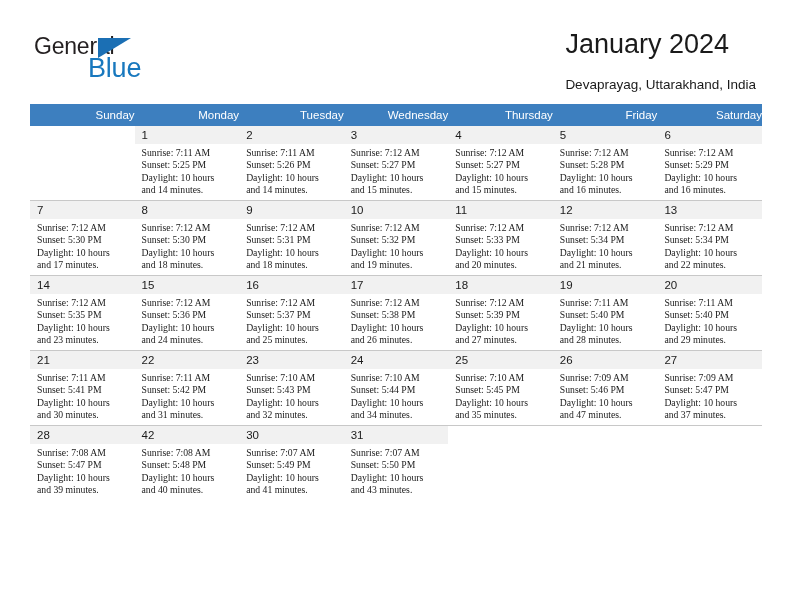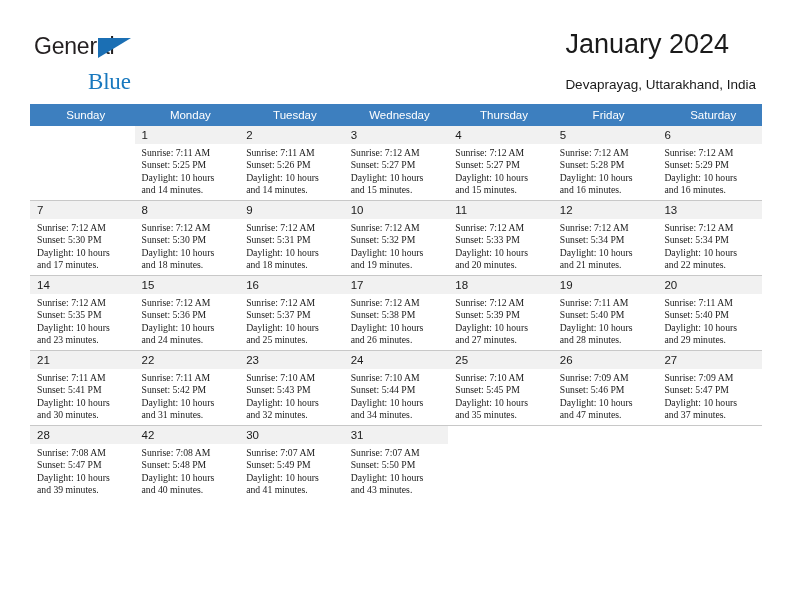--- a/index.html
+++ b/index.html
@@ -45,25 +45,25 @@
     left: 0;
     top: 0;
     font-size: 23px;
     letter-spacing: -0.2px;
     color: #231f20;
     font-family: "Liberation Sans", sans-serif;
   }
   .brand-blue {
     position: absolute;
     left: 54px;
-    top: 36px;
-    font-size: 23px;
+    top: 20px;
+    font-size: 27px;
     letter-spacing: -0.2px;
     color: #1878be;
-    font-family: Liberation Serif, serif;
+    font-family: Liberation Sans, sans-serif;
   }
   .brand-triangle {
     position: absolute;
     left: 64px;
     top: 5px;
     width: 0;
     height: 0;
     border-left: 33px solid #1b6fb4;
     border-bottom: 20px solid transparent;
   }
@@ -96,21 +96,21 @@
     width: 732px;
     border-collapse: collapse;
     table-layout: fixed;
   }
 
   .calendar th {
     background: #3d7fbf;
     color: #ffffff;
     font-size: 11.5px;
     font-weight: normal;
-    text-align: center;
+    text-align: right;
     padding: 5px 0 5px 7px;
     height: 12px;
     border: none;
   }
 
   .calendar td {
     vertical-align: top;
     padding: 0;
     border: none;
     border-top: 1px solid #c8c8c8;

